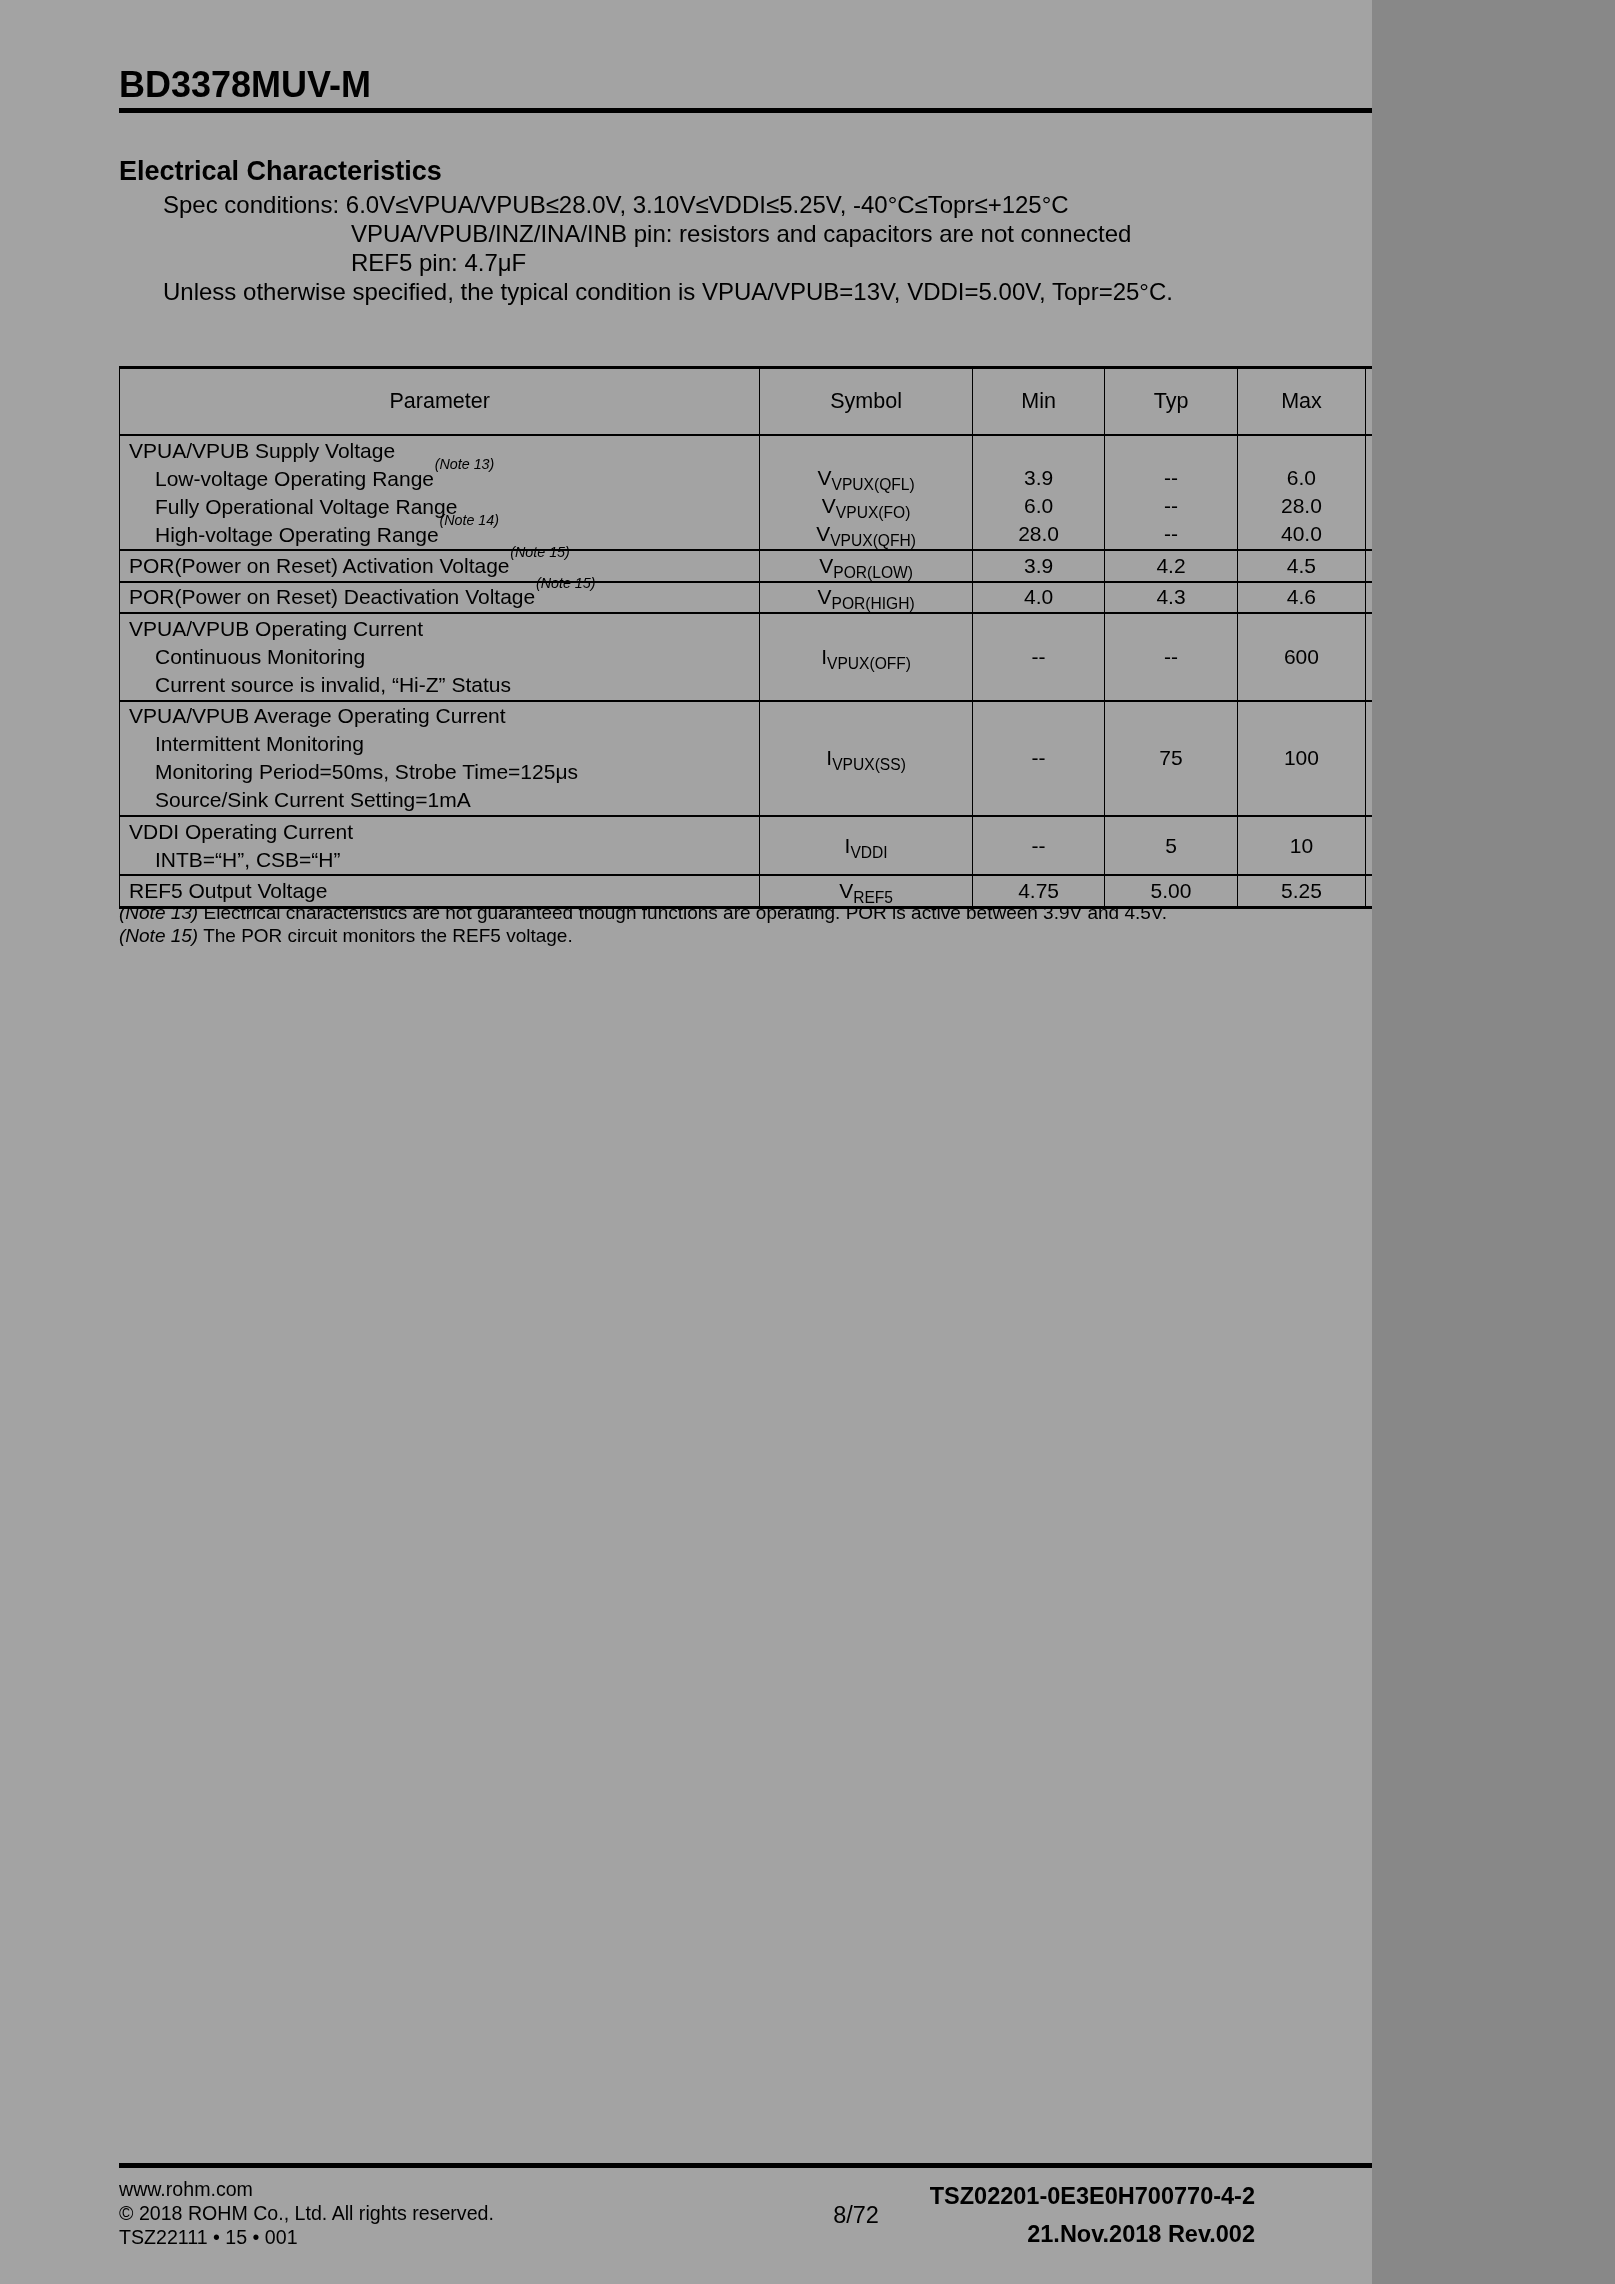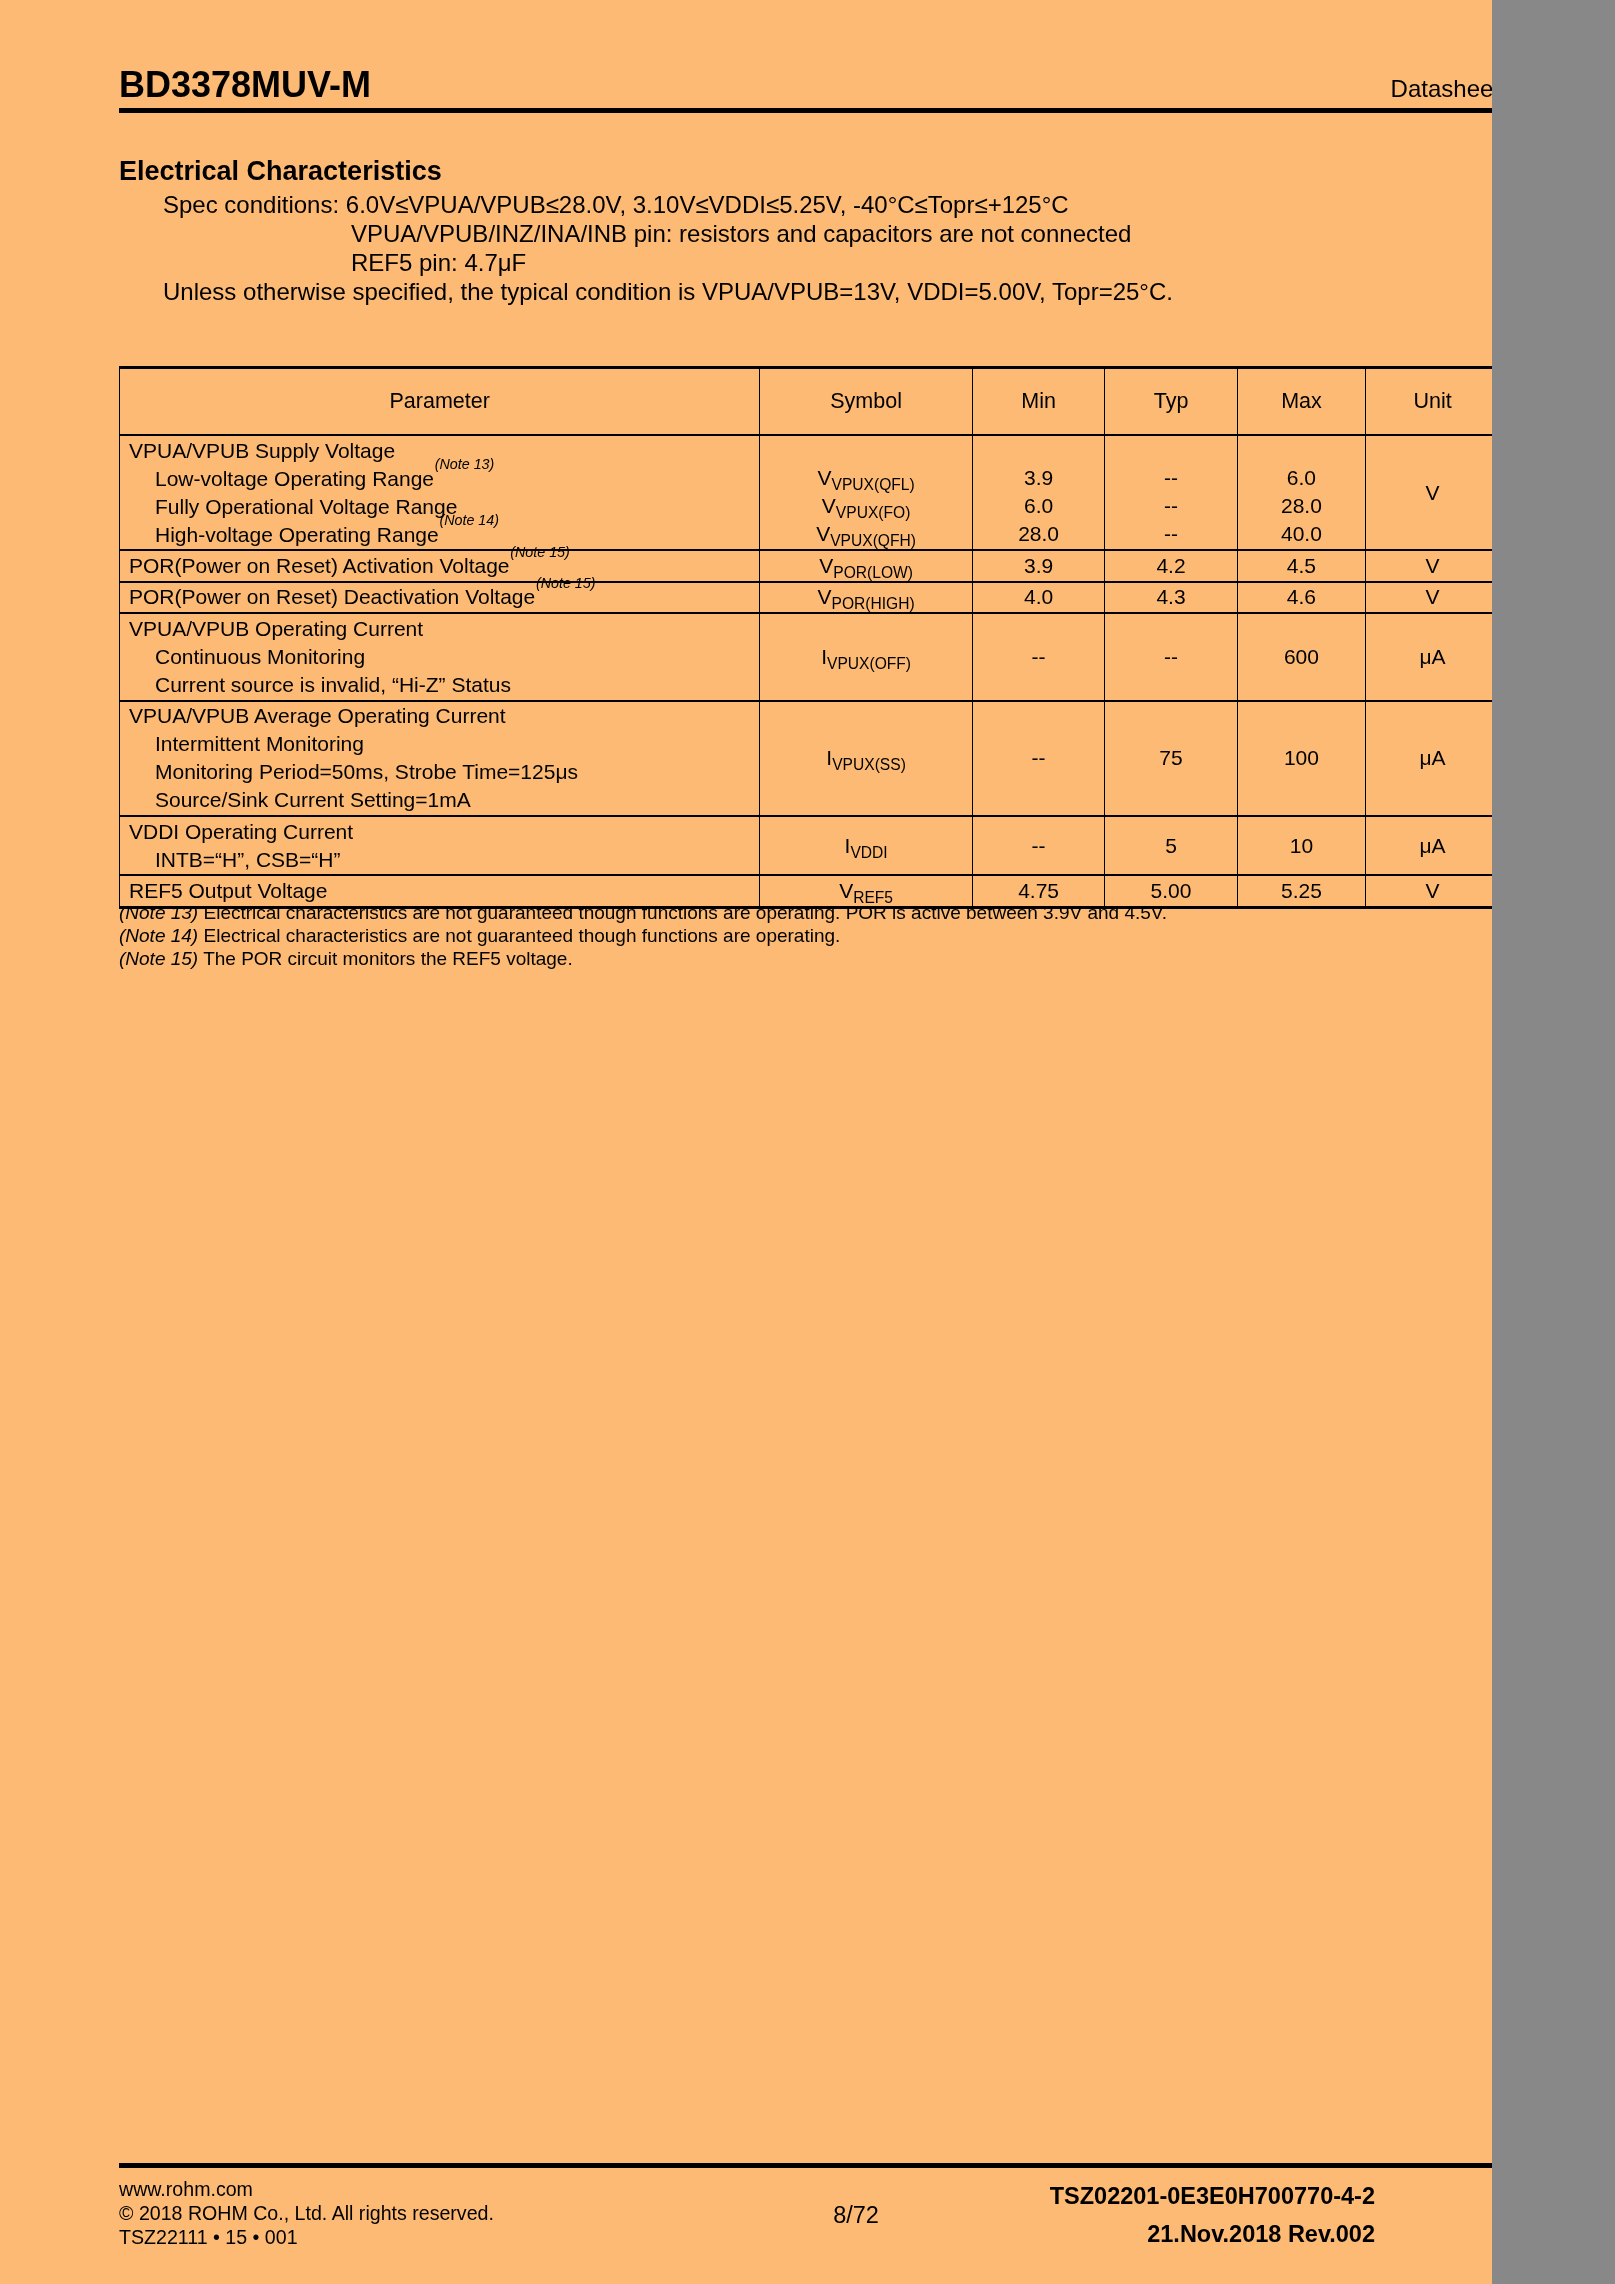--- a/index.html
+++ b/index.html
@@ -1,19 +1,19 @@
 <!DOCTYPE html>
 <html style="font-size:10.4px"><head>
 <meta charset="utf-8">
 <style>
   html,body{margin:0;padding:0;background:#888;}
   .page{
     position:relative;
-    width:1492px;height:2284px;
-    background:#fdba74;
+    width:1372px;height:2284px;
+    background:#a3a3a3;
     color:#000;
     font-family:"Liberation Sans","DejaVu Sans",sans-serif;
     overflow:hidden;
     text-decoration:underline;
   }
   
   .hdr{position:absolute;left:119px;top:64px;width:1381px;display:flex;justify-content:space-between;align-items:baseline;}
   .hdr .part{font-size:36px;font-weight:bold;letter-spacing:0px;}
   .hdr .doctype{font-size:24px;}
   .hdr-rule{position:absolute;left:119px;top:108px;width:1381px;height:4.6px;background:#000;}
@@ -242,21 +242,20 @@
               <div class="val-line">5.25</div>
             </td>
             <td class="unit-cell">V</td>
           </tr>
         </tbody>
     </table>
   </div>
 
   <div class="notes">
       <div class="note-line"><span class="note-label">(Note 13)</span> Electrical characteristics are not guaranteed though functions are operating. POR is active between 3.9V and 4.5V.</div>
-      <div class="note-line"><span class="note-label">(Note 14)</span> Electrical characteristics are not guaranteed though functions are operating.</div>
       <div class="note-line"><span class="note-label">(Note 15)</span> The POR circuit monitors the REF5 voltage.</div>
     </div>
 
   <div class="ftr-rule"></div>
   <div class="ftr-left">
     <div>www.rohm.com</div>
     <div>© 2018 ROHM Co., Ltd. All rights reserved.</div>
     <div>TSZ22111 • 15 • 001</div>
   </div>
   <div class="ftr-page">8/72</div>

